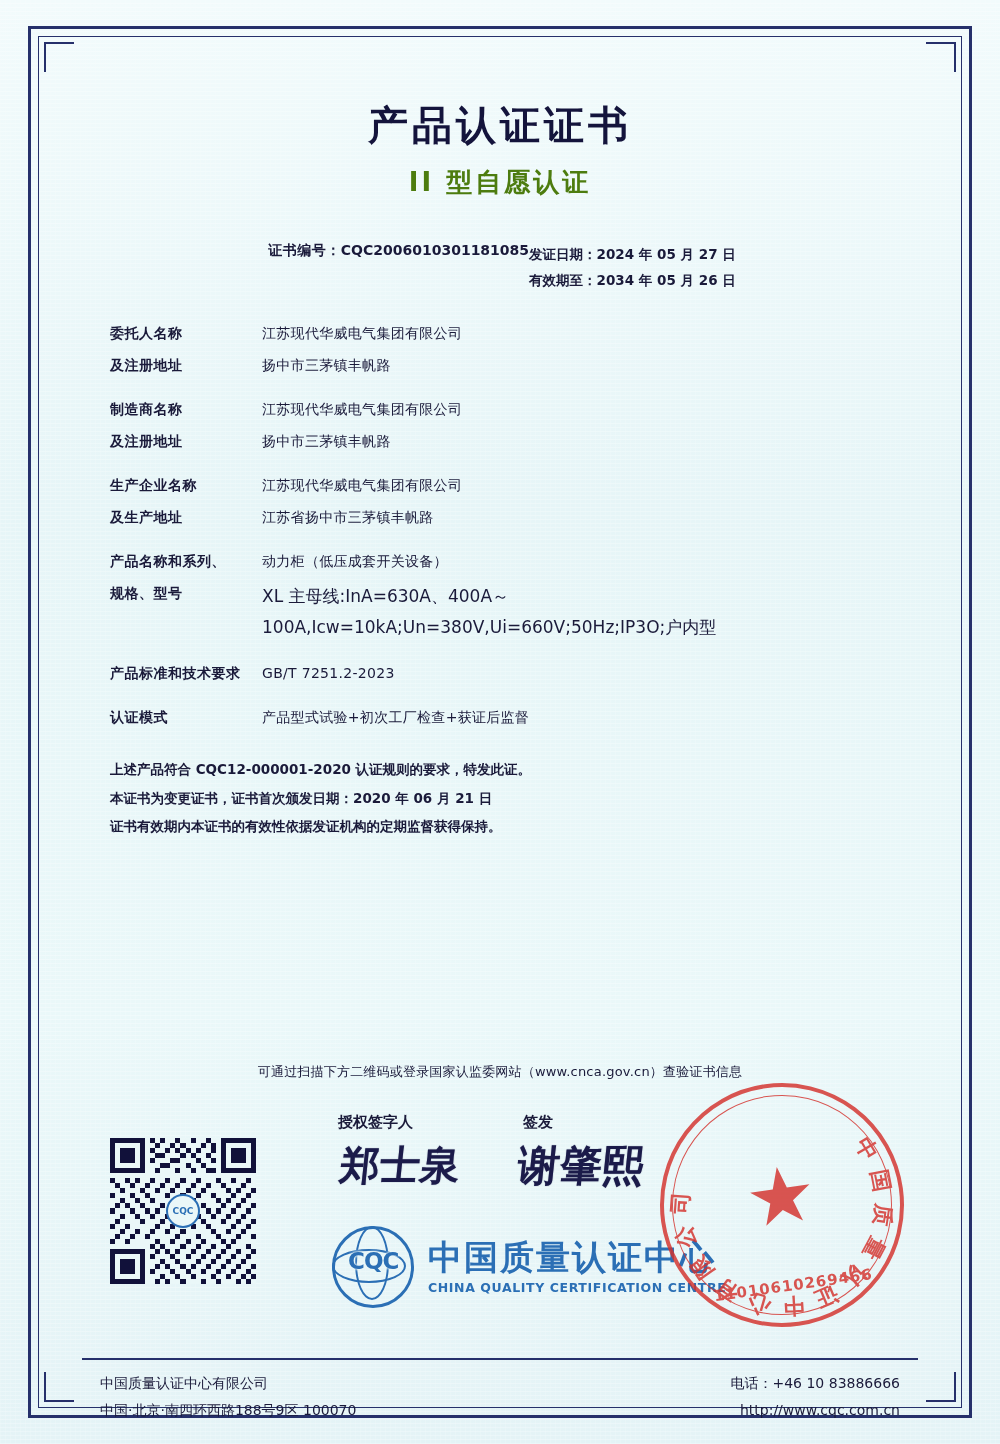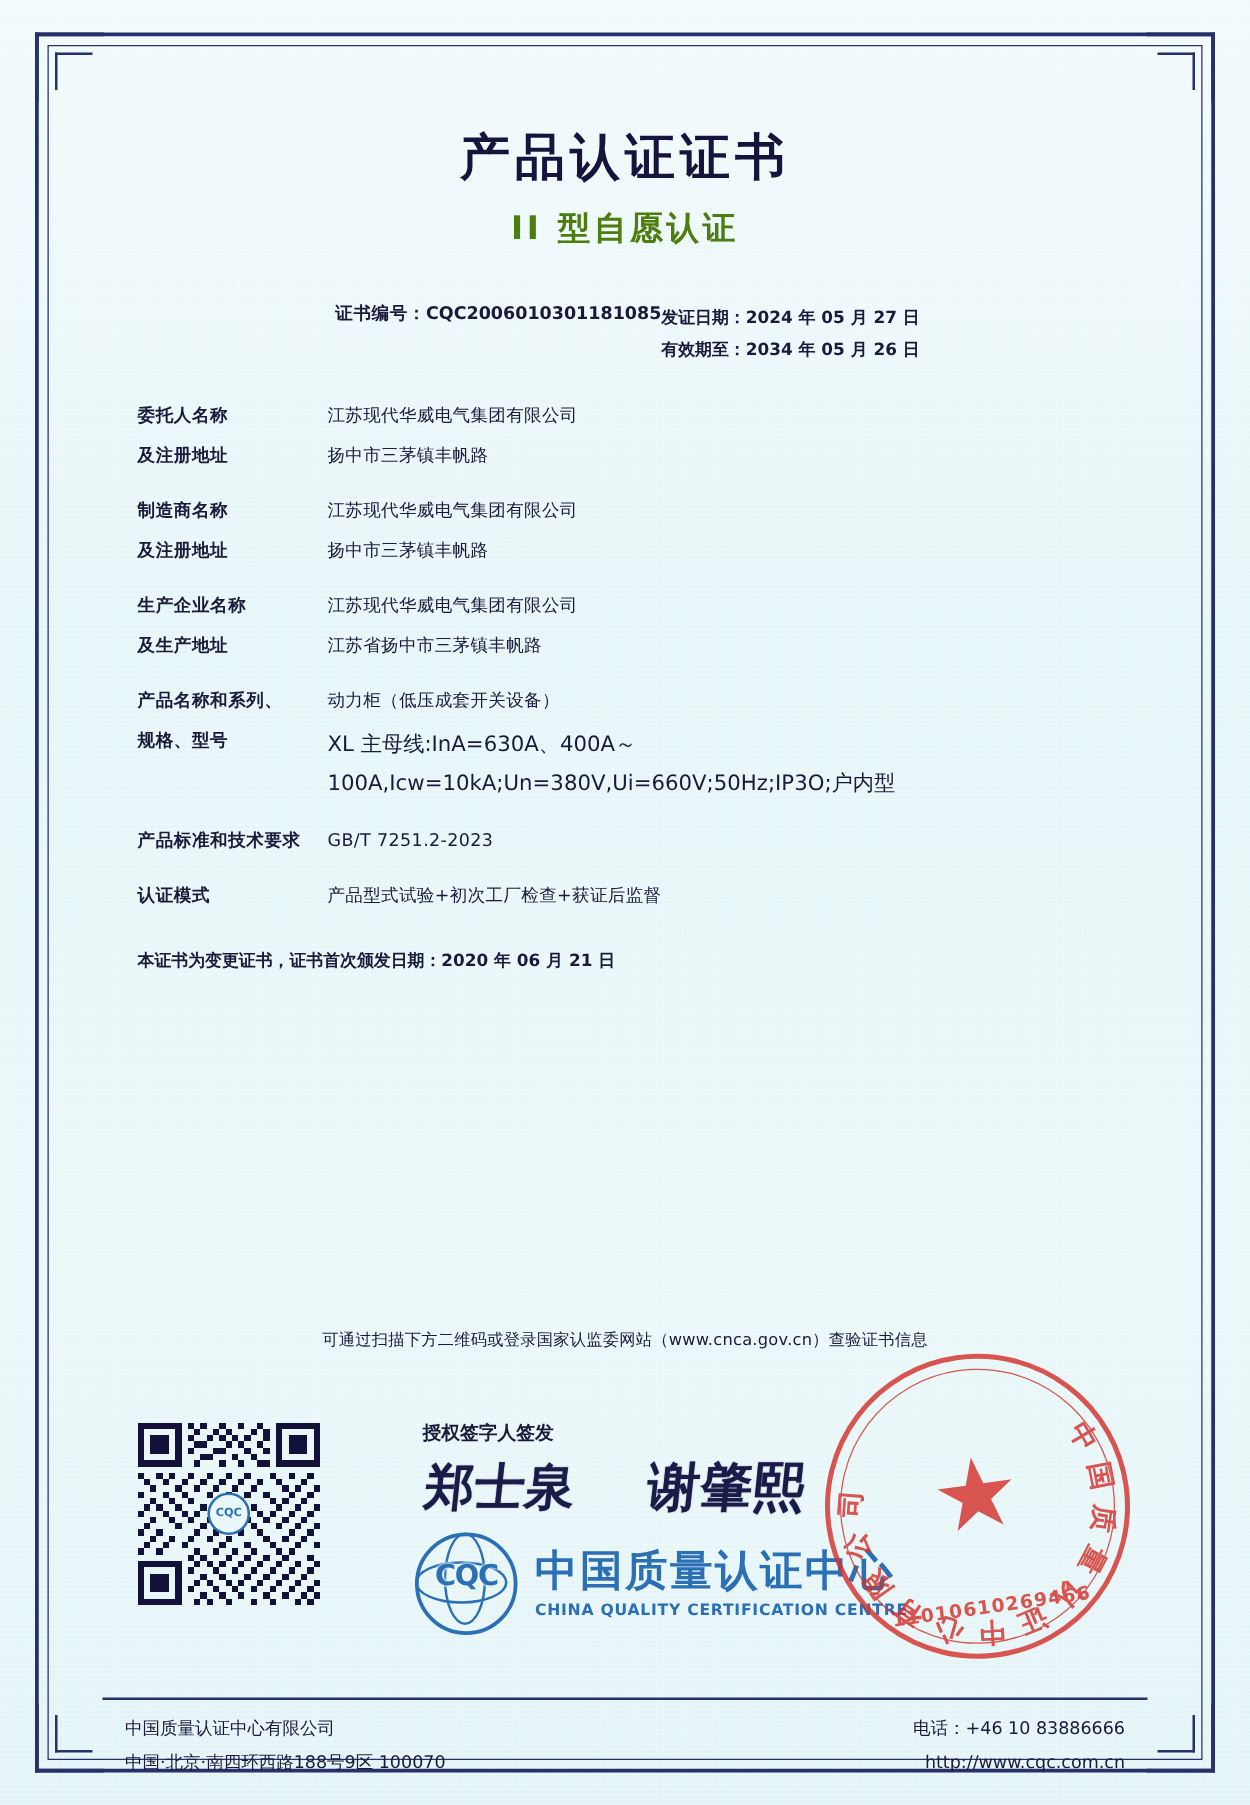--- a/index.html
+++ b/index.html
@@ -71,21 +71,21 @@
   .group{margin-bottom:18px;}
 
   .notes{margin-top:24px;padding:0 46px 0 50px;font-size:13.5px;line-height:2.1;font-weight:bold;}
 
   .verify{
     position:absolute;left:0;right:0;top:1005px;text-align:center;
     font-size:13px;letter-spacing:.2px;
   }
 
   .sig-area{position:absolute;left:0;right:0;top:1055px;height:200px;}
-  .sig-labels{display:flex;justify-content:flex-start;padding-left:278px;font-size:15px;font-weight:bold;margin-top:24px;}
+  .sig-labels{display:flex;gap:110px;justify-content:flex-start;padding-left:278px;font-size:15px;font-weight:bold;}
   .sig-names{display:flex;gap:58px;justify-content:flex-start;padding-left:280px;margin-top:6px;}
   .sig-name{
     font-family:"DejaVu Serif","Liberation Serif",serif;
     font-size:40px;color:#1b1b4a;font-weight:bold;
     transform:skewX(-6deg);
     text-shadow:0 0 1px rgba(27,27,74,.6);
   }
   .sig-name.second{font-size:42px;}
 
   .cqc-logo{
@@ -233,21 +233,23 @@
     <div class="group">
       <div class="frow">
         <div class="flabel">认证模式</div>
         <div class="fvalue">产品型式试验+初次工厂检查+获证后监督</div>
       </div>
     </div>
 
   </div>
 
   <div class="notes">
+    <div>上述产品符合 CQC12-000001-2020 认证规则的要求，特发此证。</div>
     <div>本证书为变更证书，证书首次颁发日期：2020 年 06 月 21 日</div>
+    <div>证书有效期内本证书的有效性依据发证机构的定期监督获得保持。</div>
   </div>
 
   <div class="verify">可通过扫描下方二维码或登录国家认监委网站（www.cnca.gov.cn）查验证书信息</div>
 
   <div class="sig-area">
     <div class="sig-labels">
       <span>授权签字人</span>
       <span>签发</span>
     </div>
     <div class="sig-names">

